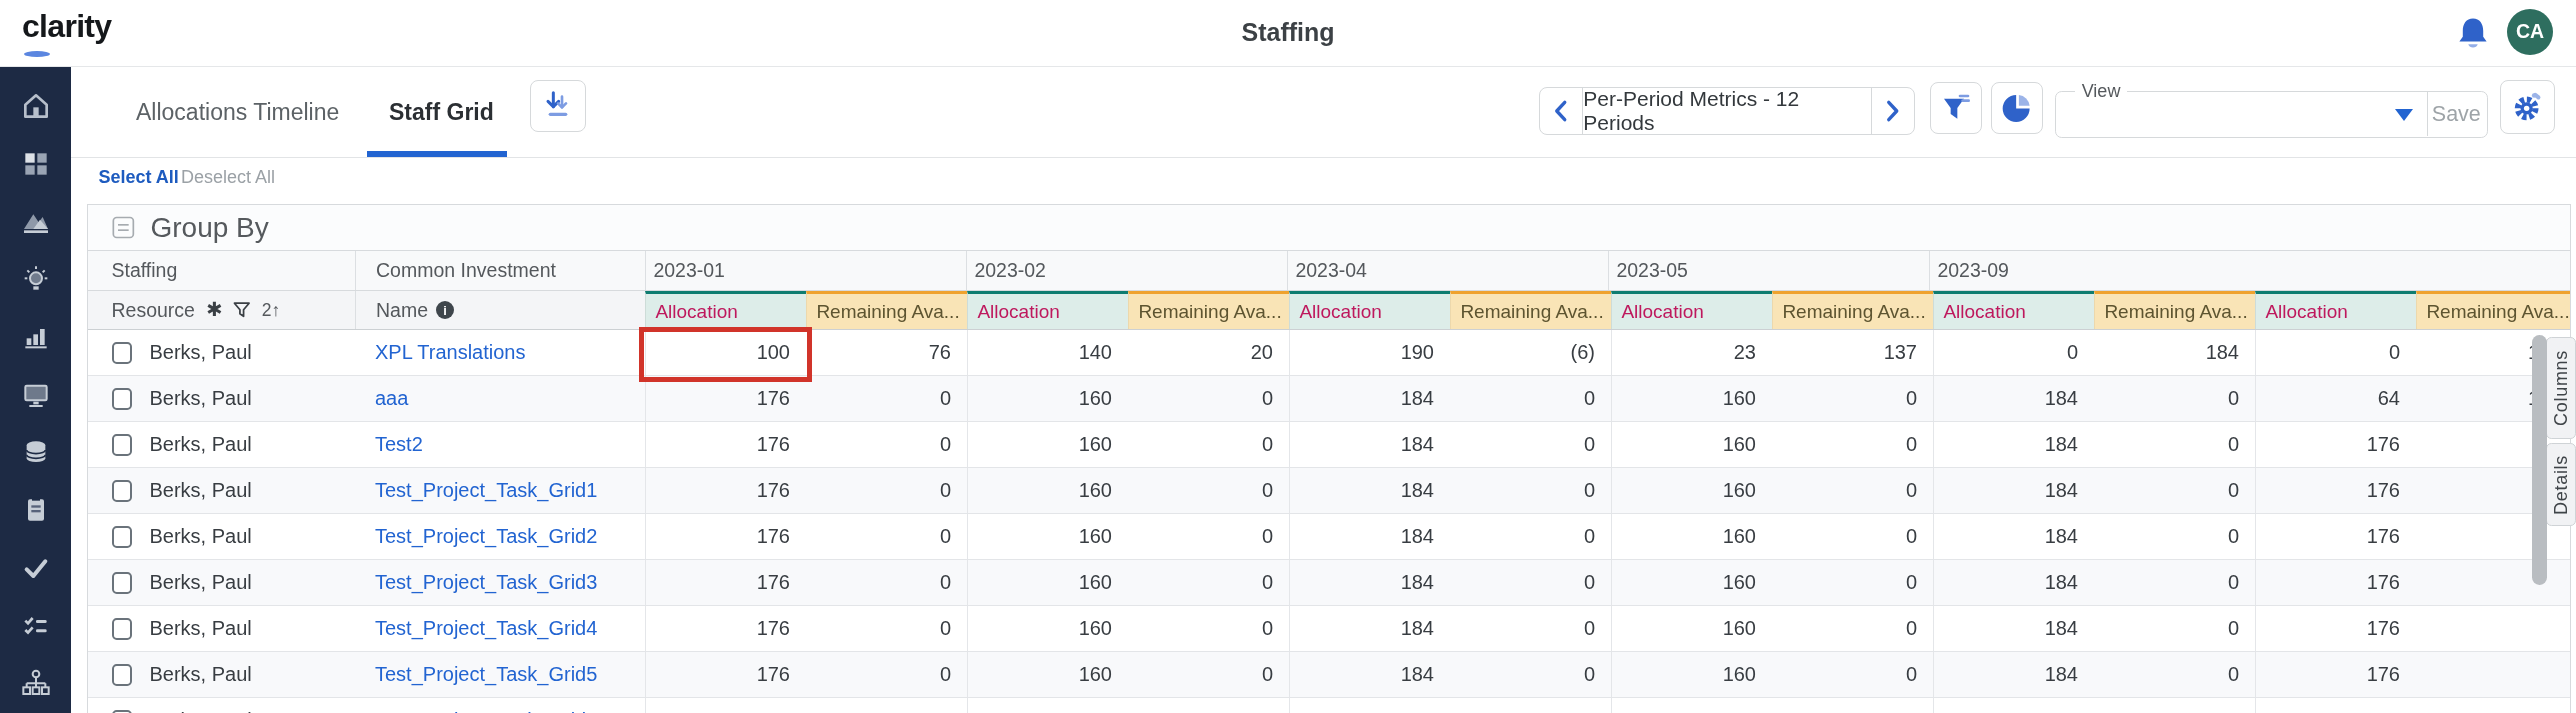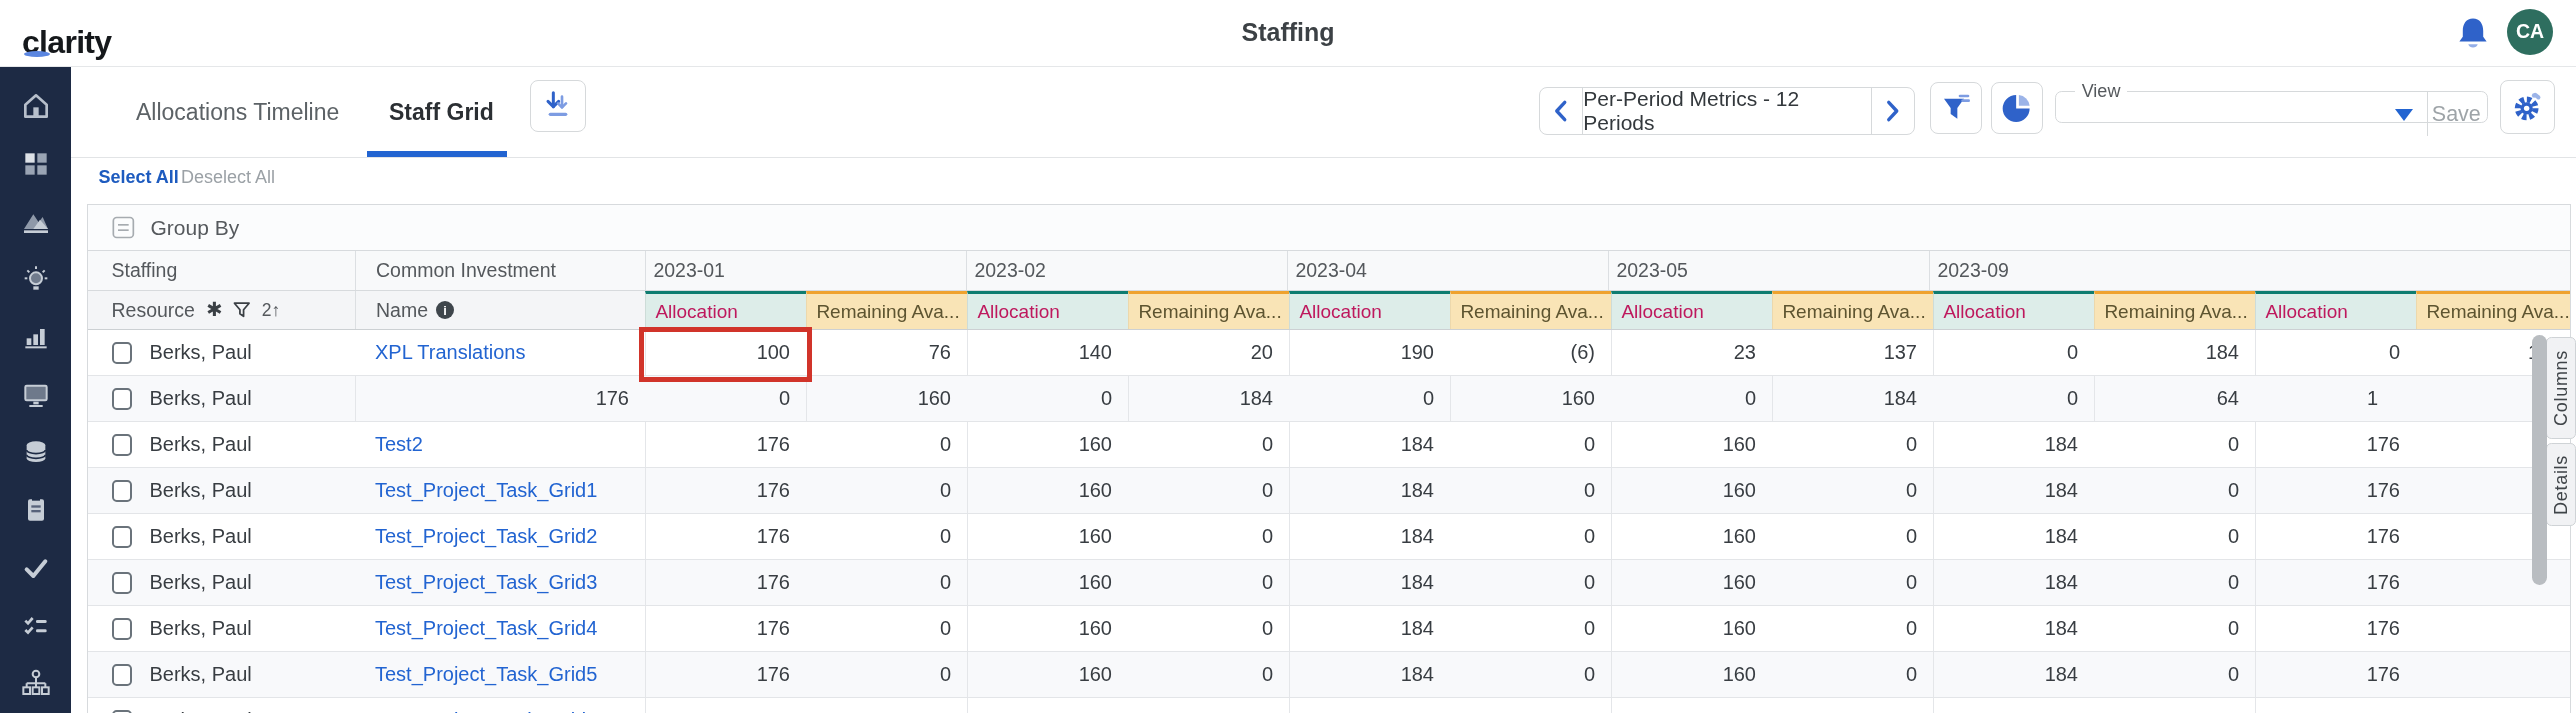--- a/index.html
+++ b/index.html
@@ -2,21 +2,21 @@
 <html style="font-size:10.8px"><head>
 <meta charset="utf-8">
 <style>
   * { margin:0; padding:0; box-sizing:border-box; }
   html,body { width:2576px; height:714px; overflow:hidden; background:#fff;
               font-family:"Liberation Sans","DejaVu Sans",sans-serif; }
 
   
   #topbar { position:absolute; left:0; top:0; width:2576px; height:67px; background:#fff;
             border-bottom:1.3px solid #e5e7e9; z-index:30; }
-  #logo { position:absolute; left:22px; top:24px; font-size:32px; font-weight:700; color:#15181b; letter-spacing:-0.7px; }
+  #logo { position:absolute; left:22px; top:8px; font-size:32px; font-weight:700; color:#15181b; letter-spacing:-0.7px; }
   #logo-underline { position:absolute; left:24px; top:51px; width:25.5px; height:6px; background:#5b86e0; border-radius:50%; }
   #page-title { position:absolute; left:50%; top:18px; transform:translateX(-50%); font-size:25px; font-weight:700; color:#3c4145; }
   #bell { position:absolute; left:2456px; top:13.4px; width:34px; height:38px; cursor:pointer; }
   #avatar { position:absolute; left:2507px; top:8.7px; width:46px; height:46px; border-radius:50%; background:#2e6e5f;
             color:#fff; font-size:19.5px; font-weight:700; display:flex; align-items:center; justify-content:center; }
 
   
   #sidebar { position:absolute; left:0; top:67px; width:71px; height:646px; background:#1d2a44; z-index:40; }
   .side-item { position:absolute; left:19.5px; width:32px; height:32px; cursor:pointer; }
 
@@ -31,41 +31,41 @@
   #download-btn { left:459px; top:13.4px; width:56px; height:52px; }
 
   
   #seg-control { position:absolute; left:1468px; top:20px; width:376px; height:48px; border:1.3px solid #d6d9db;
                  border-radius:8px; background:#fff; display:flex; align-items:stretch; }
   .seg-chevron { width:42px; display:flex; align-items:center; justify-content:center; cursor:pointer; }
   .seg-divider { width:1.3px; background:#d6d9db; }
   #seg-label { flex:1; display:flex; align-items:center; justify-content:center; font-size:21px; color:#33383c; cursor:pointer; }
   #filter-btn { left:1859px; top:15px; width:52px; height:52px; }
   #pie-btn { left:1920px; top:15px; width:52px; height:52px; }
-  #view-box { position:absolute; left:1984px; top:24px; width:433px; height:32px; border:1.3px solid #d6d9db; border-radius:6.7px; background:#fff; }
+  #view-box { position:absolute; left:1984px; top:24px; width:433px; height:47px; border:1.3px solid #d6d9db; border-radius:6.7px; background:#fff; }
   #view-legend { position:absolute; left:19px; top:-11.4px; background:#fff; padding:0 6.7px; font-size:18px; color:#55595d; }
   #view-value { position:absolute; left:13.4px; top:9.4px; font-size:20px; color:#33383c; }
   #view-caret { position:absolute; right:74px; top:17px; width:0; height:0; border-left:9.4px solid transparent;
                 border-right:9.4px solid transparent; border-top:12px solid #2264d1; cursor:pointer; }
   #view-divider { position:absolute; right:59px; top:0; width:1.3px; height:44px; background:#d6d9db; }
   #save-btn { position:absolute; right:2.7px; top:0; width:56px; height:44px; display:flex; align-items:center; justify-content:center;
               font-size:21.5px; color:#9ea4a8; cursor:pointer; }
   #gear-btn { left:2429px; top:13.4px; width:55px; height:54px; }
 
   
   #select-row { position:absolute; left:71px; top:160px; width:2505px; height:43px; background:#fff; }
   #select-all { position:absolute; left:27.5px; top:6.7px; font-size:18px; font-weight:700; color:#1d5bbf; cursor:pointer; }
   #deselect-all { position:absolute; left:110px; top:6.7px; font-size:18px; color:#9ba1a6; cursor:pointer; }
 
   
   #grid { position:absolute; left:87px; top:204px; width:2484px; height:510px; border:0.7px solid #d7dadd;
           background:#fff; overflow:hidden; z-index:10; }
   #groupby-bar { height:46px; background:#fbfcfd; border-bottom:0.7px solid #d7dadd; display:flex; align-items:center; cursor:pointer; }
   #groupby-bar svg { margin-left:23.5px; }
-  #groupby-label { margin-left:15px; font-size:21px; color:#55595d; }
+  #groupby-label { margin-left:15px; font-size:28px; color:#55595d; }
 
   #group-header { display:grid; grid-template-columns:267px 290px repeat(6,321px); height:40px; background:#f8f9fa;
                   border-bottom:0.7px solid #d7dadd; font-size:19.5px; color:#54585c; }
   #group-header .cell { display:flex; align-items:center; }
   .gh-left { padding-left:23.5px; }
   .gh-inv, .period-cell { border-left:0.7px solid #dcdfe2; padding-left:20px; }
   .period-cell { padding-left:7.4px; }
 
   #metric-header { display:grid; grid-template-columns:267px 290px repeat(12,161px); height:39px; background:#f4f5f7;
                    border-bottom:1.3px solid #ccd0d3; font-size:19.5px; color:#54585c; }
@@ -358,20 +358,23 @@
         <div class="cell-val pb">0</div>
         <div class="cell-val">184</div>
         <div class="cell-val pb">0</div>
         <div class="cell-val last">1</div>
       </div>
       <div class="grid-row even">
         <div class="cell-staffing">
           <div class="checkbox"></div>
           <span>Berks, Paul</span>
         </div>
+        <div class="cell-investment">
+          <span>aaa</span>
+        </div>
         <div class="cell-val pb">176</div>
         <div class="cell-val">0</div>
         <div class="cell-val pb">160</div>
         <div class="cell-val">0</div>
         <div class="cell-val pb">184</div>
         <div class="cell-val">0</div>
         <div class="cell-val pb">160</div>
         <div class="cell-val">0</div>
         <div class="cell-val pb">184</div>
         <div class="cell-val">0</div>

